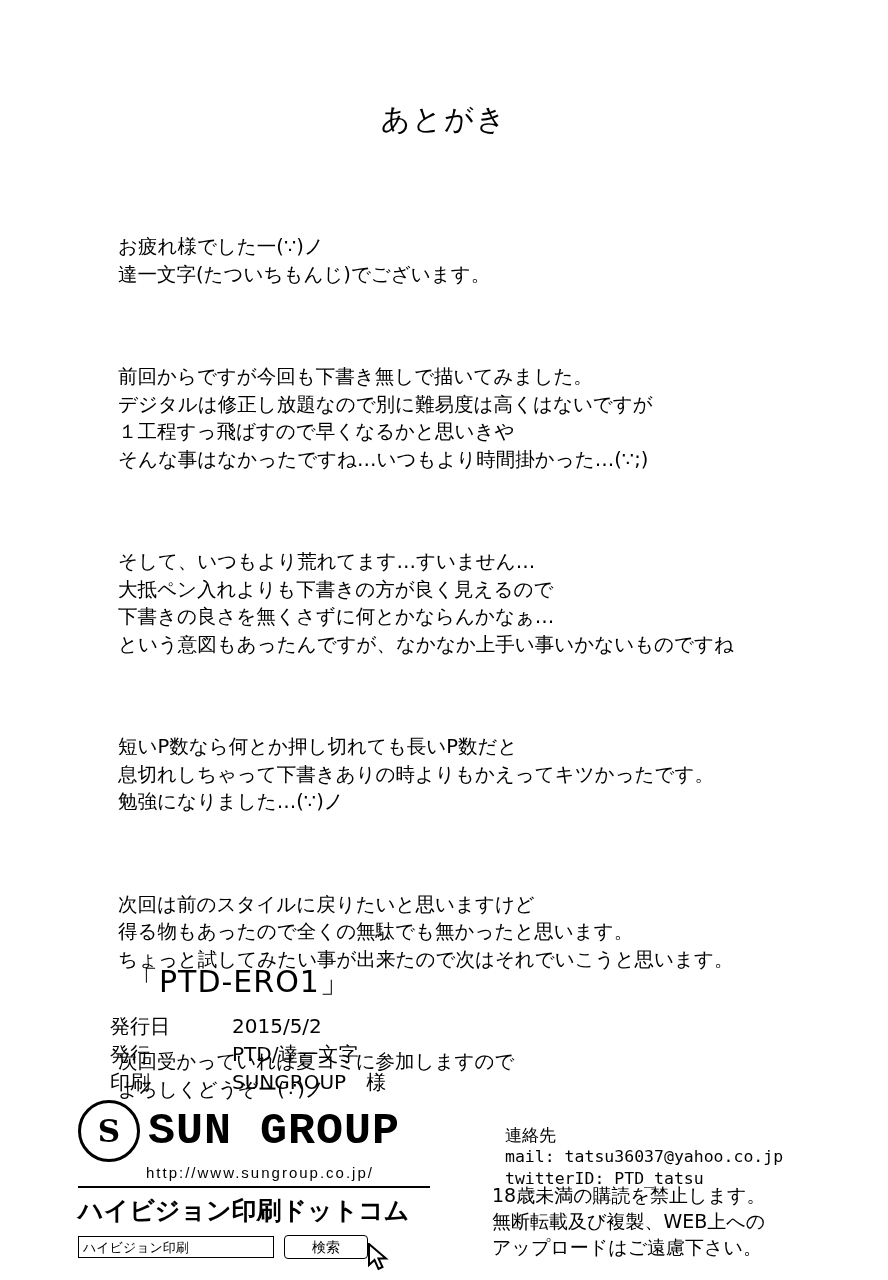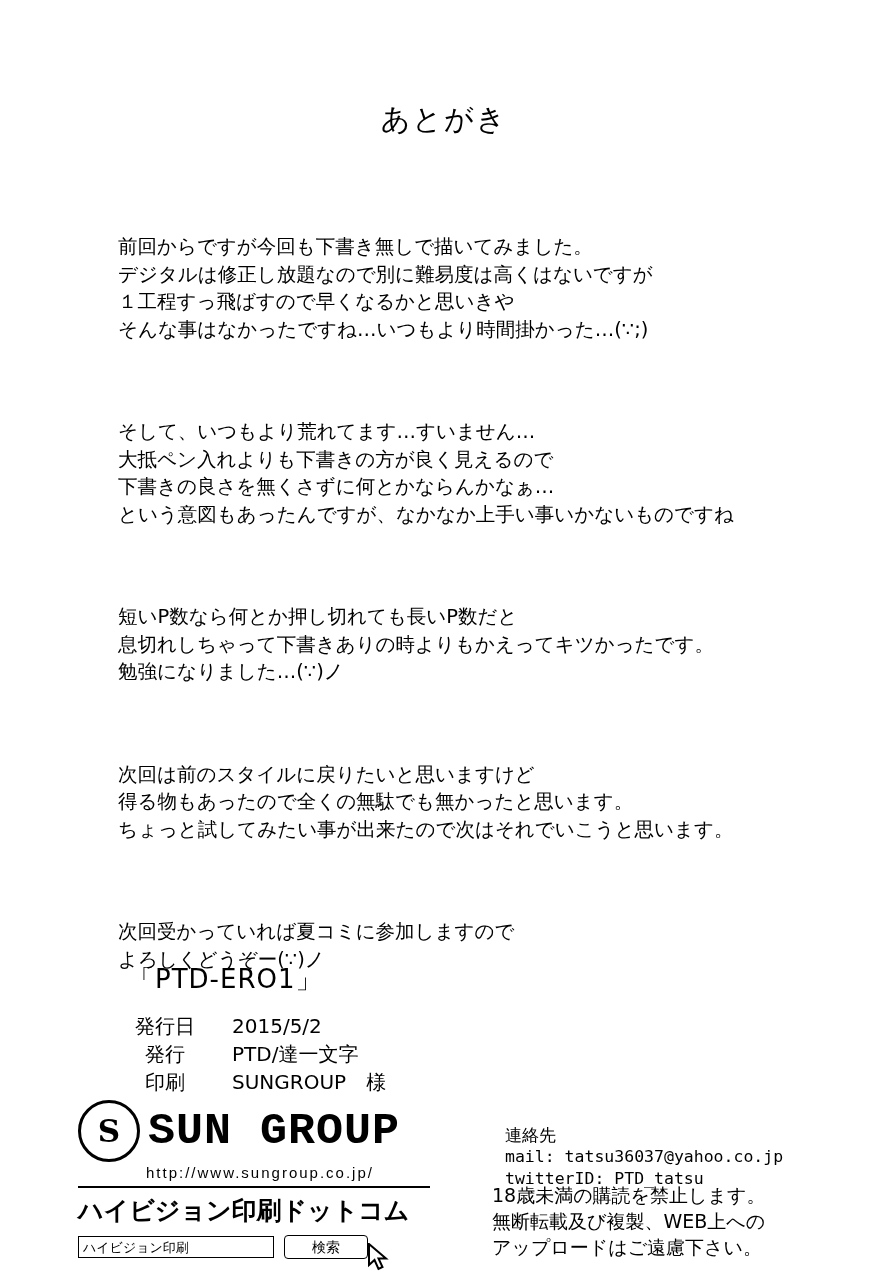--- a/index.html
+++ b/index.html
@@ -39,36 +39,35 @@
     white-space: pre-wrap;
   }
   .para {
     margin: 0 0 20px 0;
     white-space: pre-wrap;
   }
   .booktitle {
     position: absolute;
     top: 962px;
     left: 128px;
-    font-size: 26px;
+    font-size: 30px;
     letter-spacing: 1px;
   }
   .colophon {
     position: absolute;
     top: 1012px;
     left: 110px;
     font-size: 20px;
     line-height: 28px;
   }
   .colophon-row {
     display: flex;
   }
   .colophon-label {
     width: 110px;
-    text-align: center;
   }
   .colophon-value {
     white-space: pre;
     margin-left: 12px;
   }
   .contact {
     position: absolute;
     top: 1116px;
     left: 505px;
     font-size: 16.5px;
@@ -183,20 +182,22 @@
   .cursor svg { display:block; }
 </style>
 </head>
 <body>
 
 <div class="page">
 
   <div class="title">あとがき</div>
 
   <div class="body-text">
+    <p class="para">お疲れ様でした一(∵)ノ
+達一文字(たついちもんじ)でございます。</p>
     <p class="para">前回からですが今回も下書き無しで描いてみました。
 デジタルは修正し放題なので別に難易度は高くはないですが
 １工程すっ飛ばすので早くなるかと思いきや
 そんな事はなかったですね…いつもより時間掛かった…(∵;)</p>
     <p class="para">そして、いつもより荒れてます…すいません…
 大抵ペン入れよりも下書きの方が良く見えるので
 下書きの良さを無くさずに何とかならんかなぁ…
 という意図もあったんですが、なかなか上手い事いかないものですね</p>
     <p class="para">短いP数なら何とか押し切れても長いP数だと
 息切れしちゃって下書きありの時よりもかえってキツかったです。

